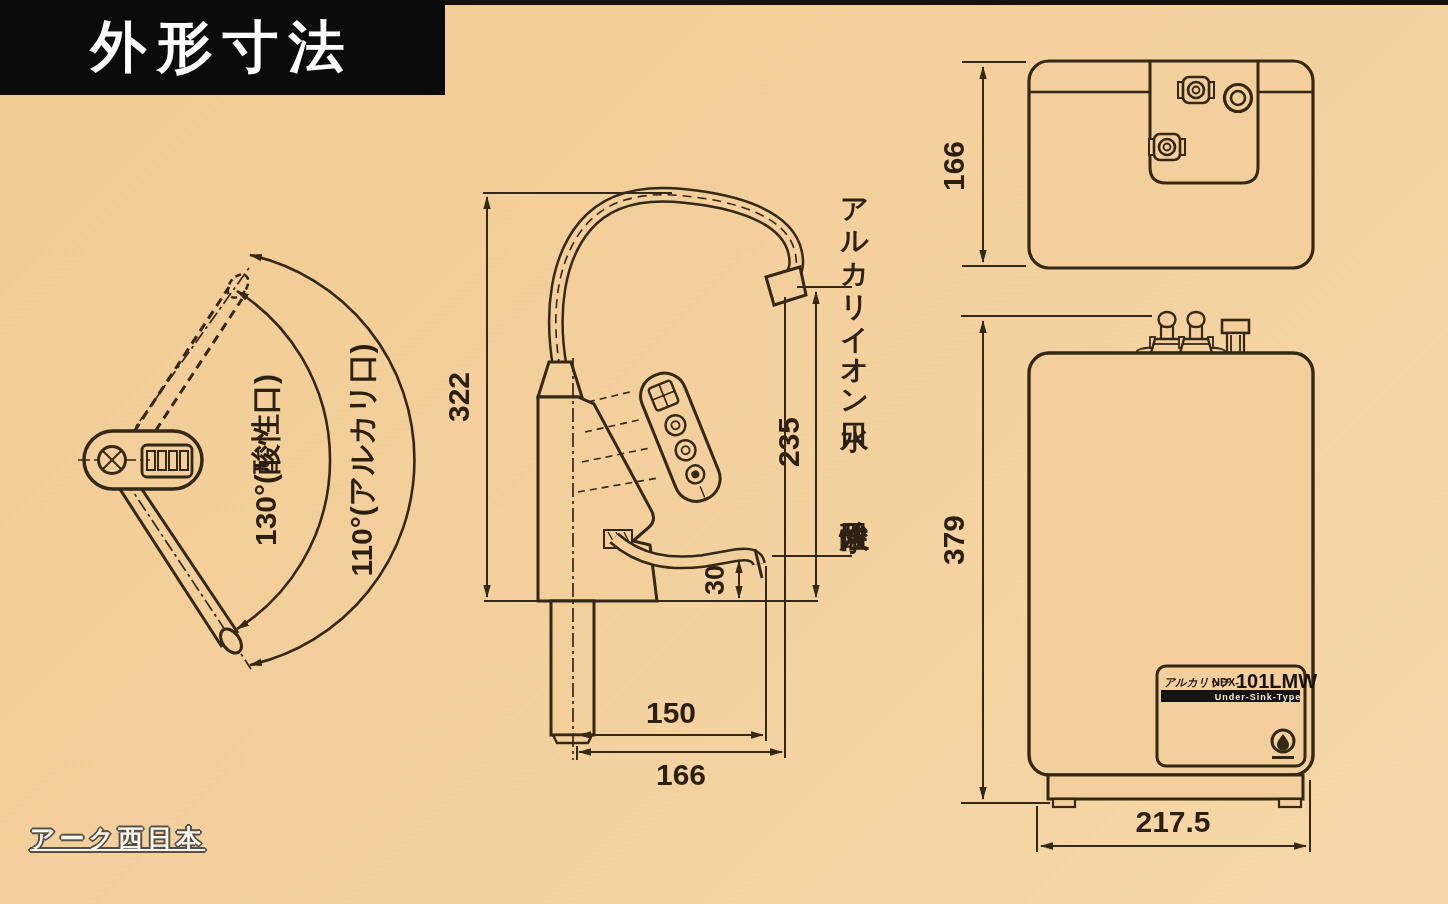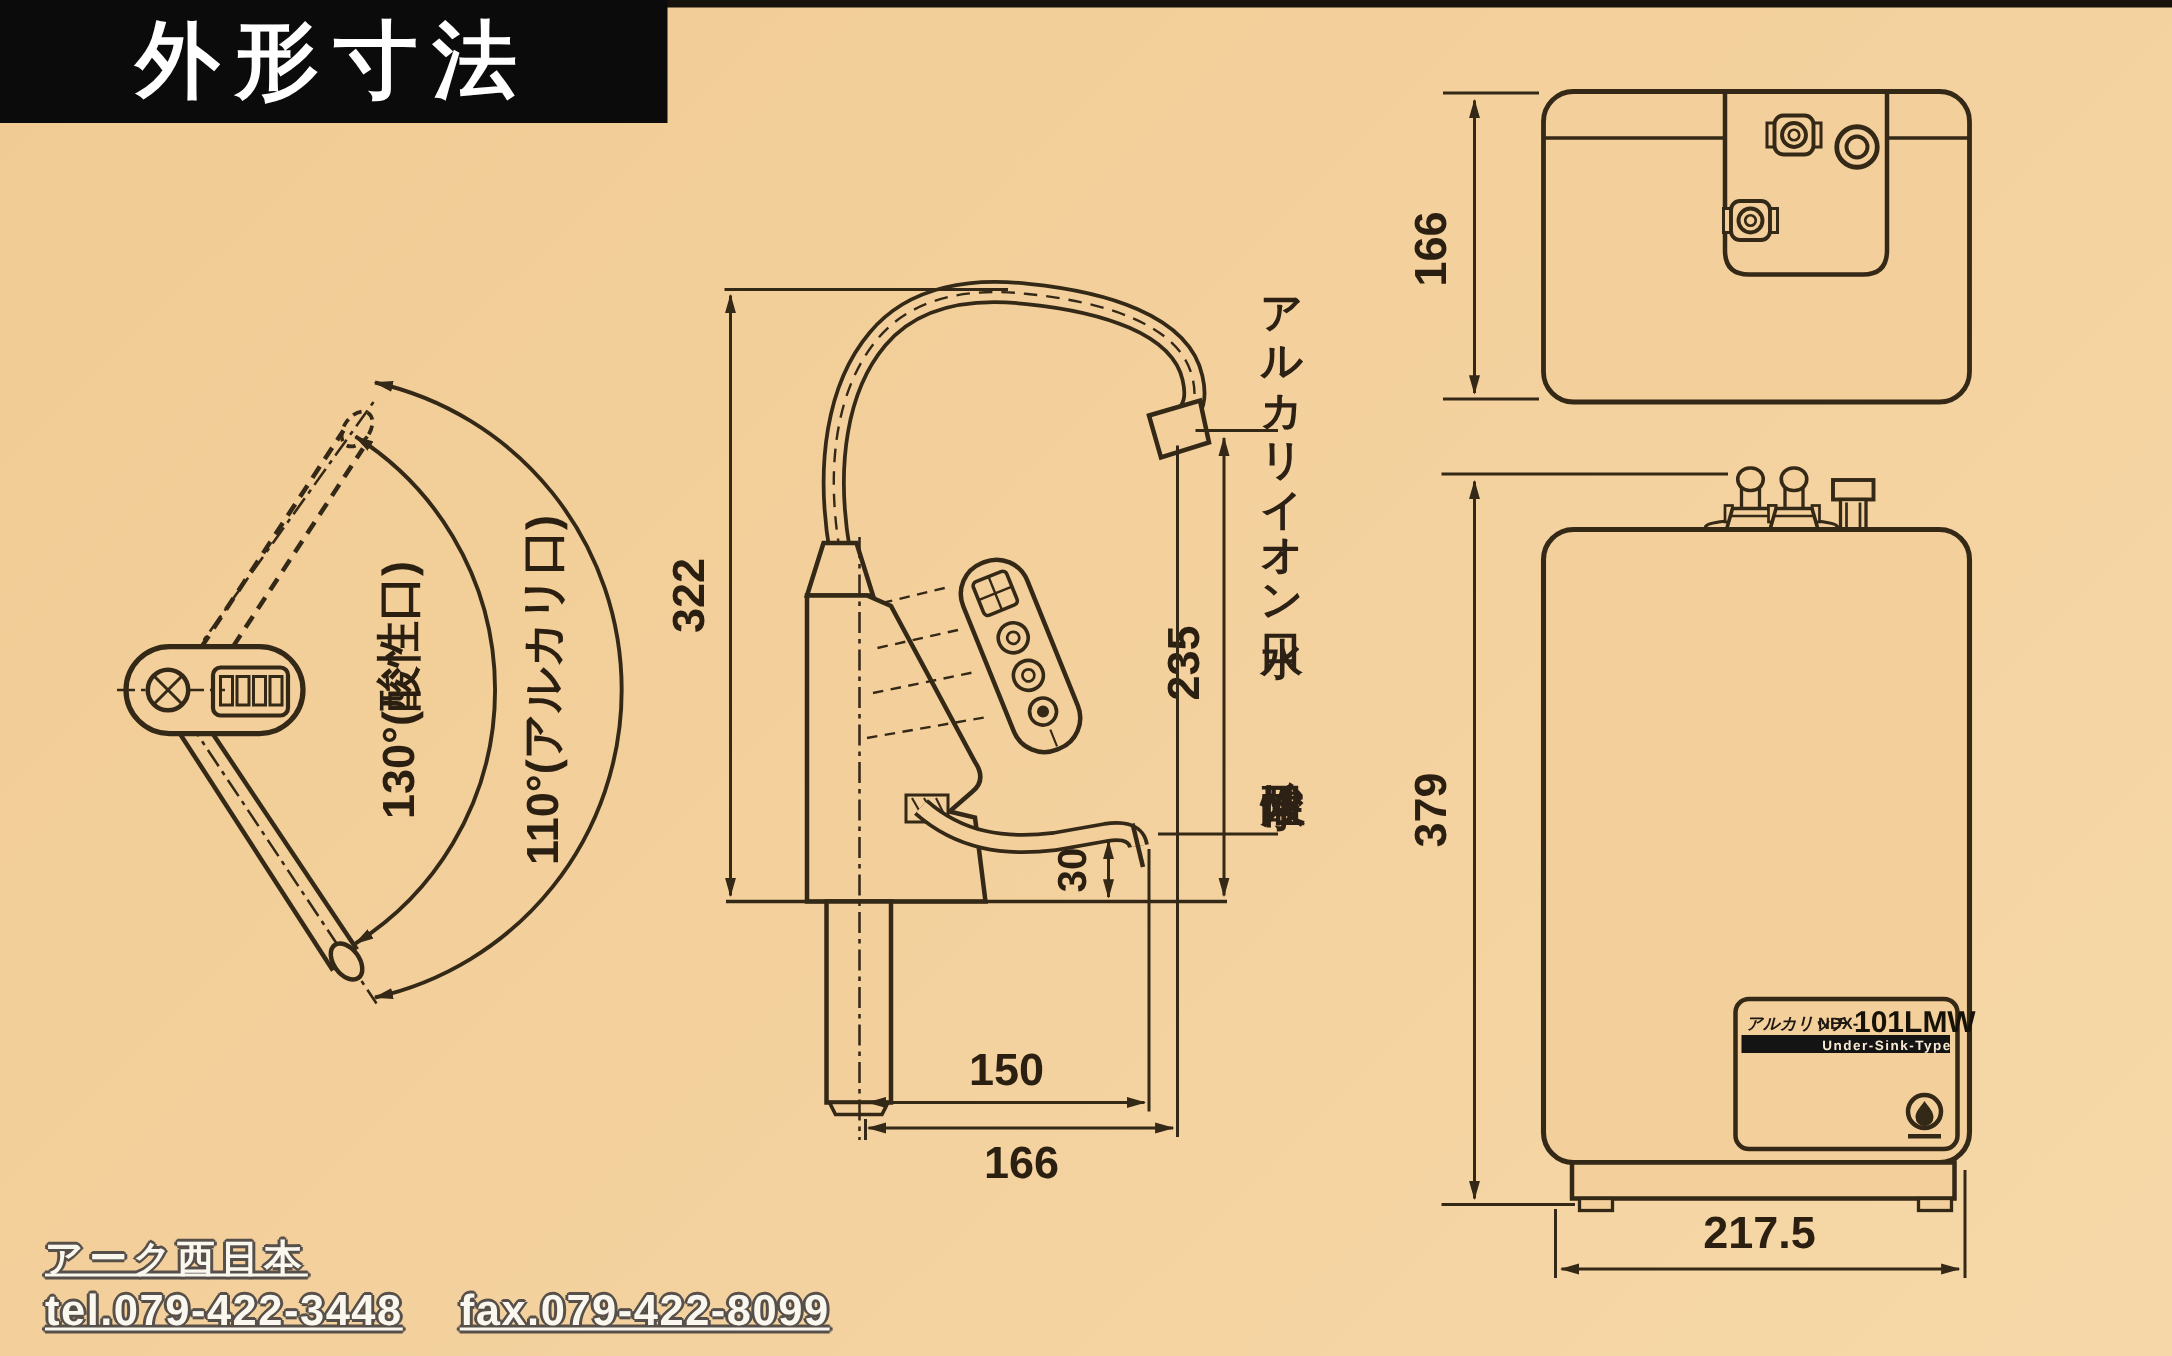--- a/index.html
+++ b/index.html
@@ -3,21 +3,21 @@
 <meta charset="utf-8">
 <style>
   html,body{margin:0;padding:0;background:#888;}
   #canvas{
     position:relative;width:1448px;height:904px;overflow:hidden;
     background:linear-gradient(135deg,#f1cb93 0%,#f3d09c 45%,#f6d8a8 100%);
     font-family:"Liberation Sans","DejaVu Sans",sans-serif;
   }
   #topstrip{position:absolute;left:0;top:0;width:100%;height:5px;background:#17130c;}
   #banner{
-    position:absolute;left:0;top:0;width:445px;height:82px;background:#0b0b0b;
+    position:absolute;left:0;top:0;width:445px;height:95px;background:#0b0b0b;
     display:flex;align-items:center;justify-content:center;
   }
   #banner .t{color:#ffffff;font-size:56px;font-weight:700;letter-spacing:10px;}
   svg{position:absolute;left:0;top:0;}
   .ln{stroke:#342817;fill:none;}
   .fillbg{fill:#f3cf9b;}
   .dimtxt{font-size:30px;font-weight:600;fill:#2a1f10;}
   .dimtxt.small{font-size:27px;}
   .vlabel{
     position:absolute;writing-mode:vertical-rl;text-orientation:upright;
@@ -261,17 +261,14 @@
 
   <div id="banner">
     <span class="t">外形寸法</span>
   </div>
 
   <div id="label-alkaline" class="vlabel">アルカリイオン水口</div>
   <div id="label-acid" class="vlabel">酸性水口</div>
 
   <div id="footer">
     <div class="l1">アーク西日本</div>
-    <div class="l2">
-      <span>tel.079-422-3448</span><span class="gap"></span><span>fax.079-422-8099</span>
-    </div>
   </div>
 </div>
 
 </body></html>

